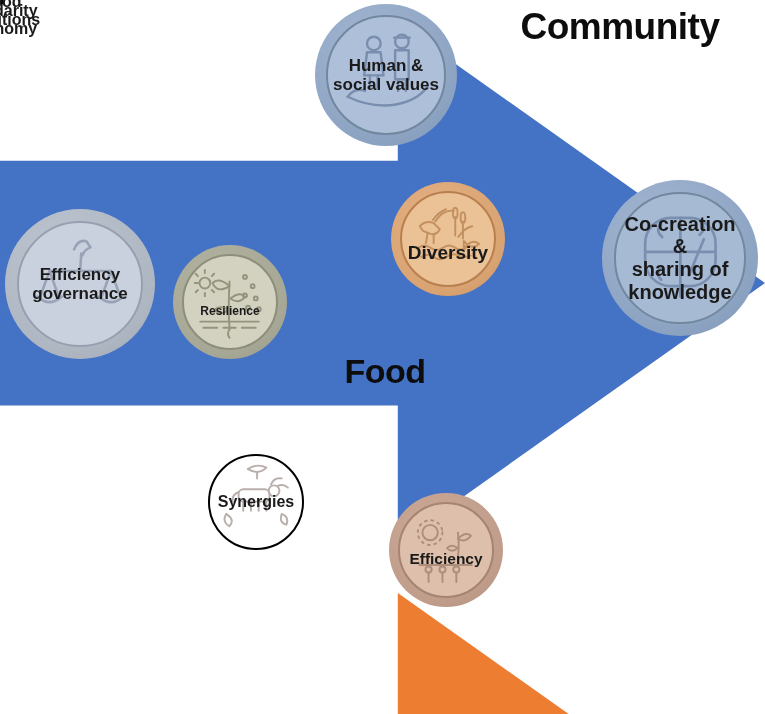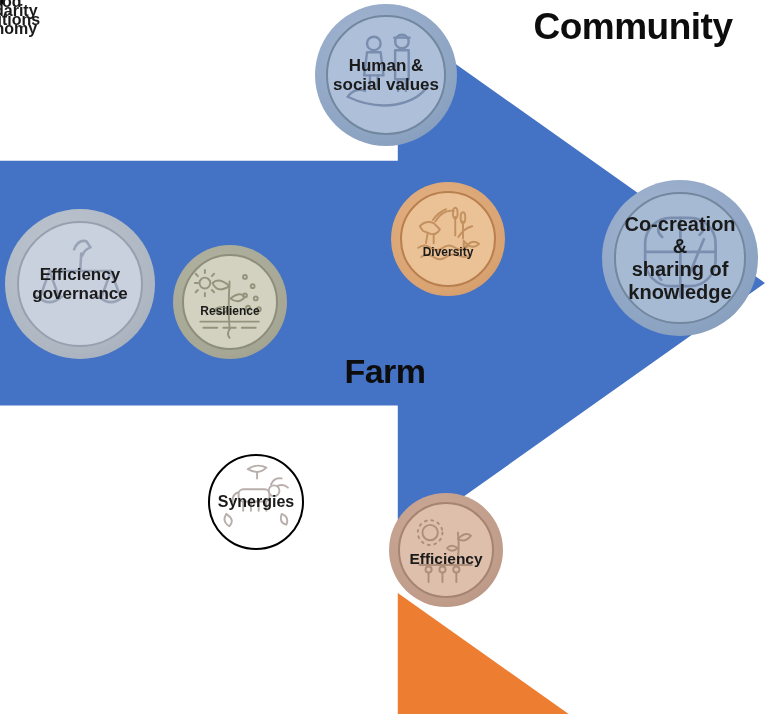--- a/index.html
+++ b/index.html
@@ -1,40 +1,40 @@
 <!DOCTYPE html>
 <html><head>
 <meta charset="utf-8">
 <style>
   html,body{margin:0;padding:0;background:#ffffff;}
   #canvas{
     position:relative;width:765px;height:714px;background:#ffffff;overflow:hidden;
     font-family:"Liberation Sans", sans-serif;
   }
   .big-label{position:absolute;font-weight:700;color:#0d0d0d;text-align:center;letter-spacing:-0.5px;}
-  #community-label{left:513px;top:6px;width:240px;font-size:37px;}
+  #community-label{left:500px;top:6px;width:240px;font-size:37px;}
   #farm-label{left:330px;top:352px;width:110px;font-size:34px;}
 
   .badge{position:absolute;border-radius:50%;}
   .badge-inner{position:absolute;inset:8%;border-radius:50%;border:2px solid;display:flex;align-items:center;justify-content:center;}
   .icon{position:absolute;left:8%;top:8%;width:84%;height:84%;}
   .badge-label{position:relative;z-index:2;font-weight:700;text-align:center;white-space:pre-line;color:#1a1a1a;line-height:1.13;}
 
   
   .b-human{left:315px;top:4px;width:142px;height:142px;background:radial-gradient(circle at 38% 30%, #a3b6d2, #8ca3c2 70%, #7e94b4);}
   .b-human .badge-inner{border-color:#72889f;background:#aebfd9;}
   .b-human .badge-label{font-size:17px;}
 
   .b-cocreation{left:602px;top:180px;width:156px;height:156px;background:radial-gradient(circle at 38% 30%, #a3b6d2, #8ca3c2 70%, #7e94b4);}
   .b-cocreation .badge-inner{border-color:#72889f;background:#a7bad3;}
   .b-cocreation .badge-label{font-size:20px;}
 
   .b-diversity{left:391px;top:182px;width:114px;height:114px;background:radial-gradient(circle at 38% 30%, #e3b082, #d9a372 70%, #c99162);}
   .b-diversity .badge-inner{border-color:#b97f4f;background:#ebc196;}
-  .b-diversity .badge-label{font-size:12px;margin-top:28px;}
+  .b-diversity .badge-label{font-size:19px;margin-top:28px;}
 
   .b-governance{left:5px;top:209px;width:150px;height:150px;background:radial-gradient(circle at 38% 30%, #bcc4d0, #aeb6c2 70%, #a0a8b6);}
   .b-governance .badge-inner{border-color:#97a0ae;background:#c9d0de;}
   .b-governance .badge-label{font-size:17px;}
 
   .b-resilience{left:173px;top:245px;width:114px;height:114px;background:radial-gradient(circle at 38% 30%, #b2b2a0, #a7a795 70%, #989886);}
   .b-resilience .badge-inner{border-color:#8e8e7c;background:#d3d1bf;}
   .b-resilience .badge-label{font-size:12px;margin-top:20px;text-align:center;}
 
   .b-synergies{left:527px;top:340px;width:114px;height:114px;background:radial-gradient(circle at 38% 30%, #e1a686, #d79a7b 70%, #c78a6b);}
@@ -60,21 +60,21 @@
   .arrow{position:absolute;transform-origin:center;}
   .a-community-cocreation{left:512px;top:85px;width:66px;height:50px;transform:rotate(40deg);}
   .a-diversity-cocreation{left:519px;top:245px;width:54px;height:42px;transform:rotate(36deg);}
 </style>
 </head>
 <body>
 
 <div id="canvas">
 
   <div id="community-label" class="big-label">Community</div>
-  <div id="farm-label" class="big-label">Farm</div>
+  <div id="farm-label" class="big-label">Food</div>
 
   
   <div class="badge b-human">
     <div class="badge-inner">
       <svg class="icon" viewBox="0 0 100 100">
         <g fill="none" stroke="#4f668c" stroke-width="2.5" opacity="0.55" stroke-linecap="round" stroke-linejoin="round">
           <circle cx="37" cy="17" r="7"></circle>
             <path d="M30,26 L27,50 L47,50 L44,26 Z"></path>
             <path d="M33,50 L33,62 M41,50 L41,62"></path>
           <circle cx="66" cy="15" r="7"></circle>

